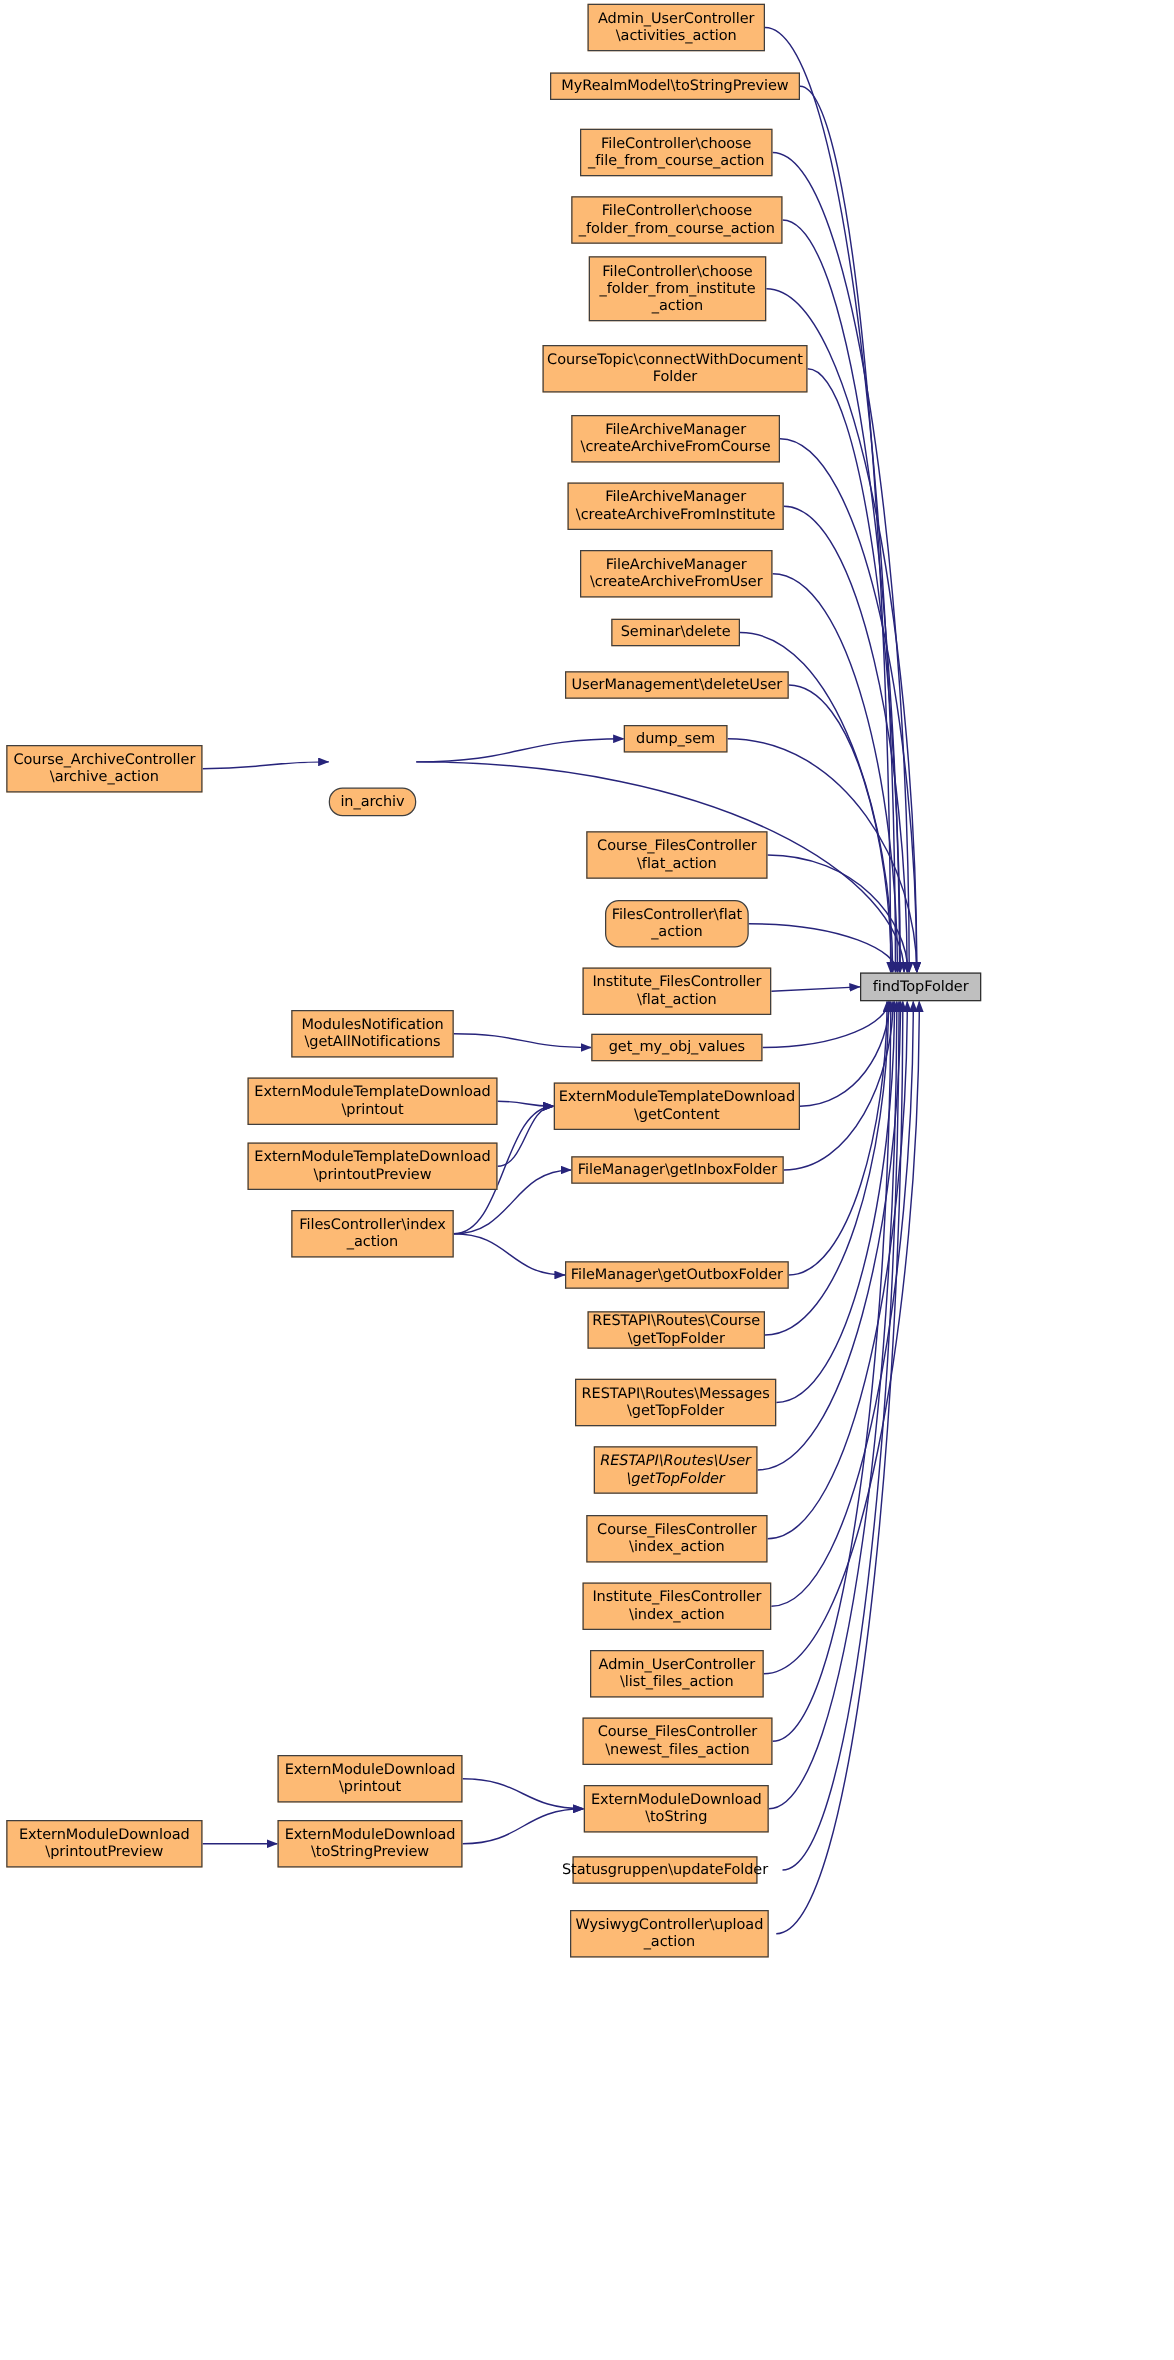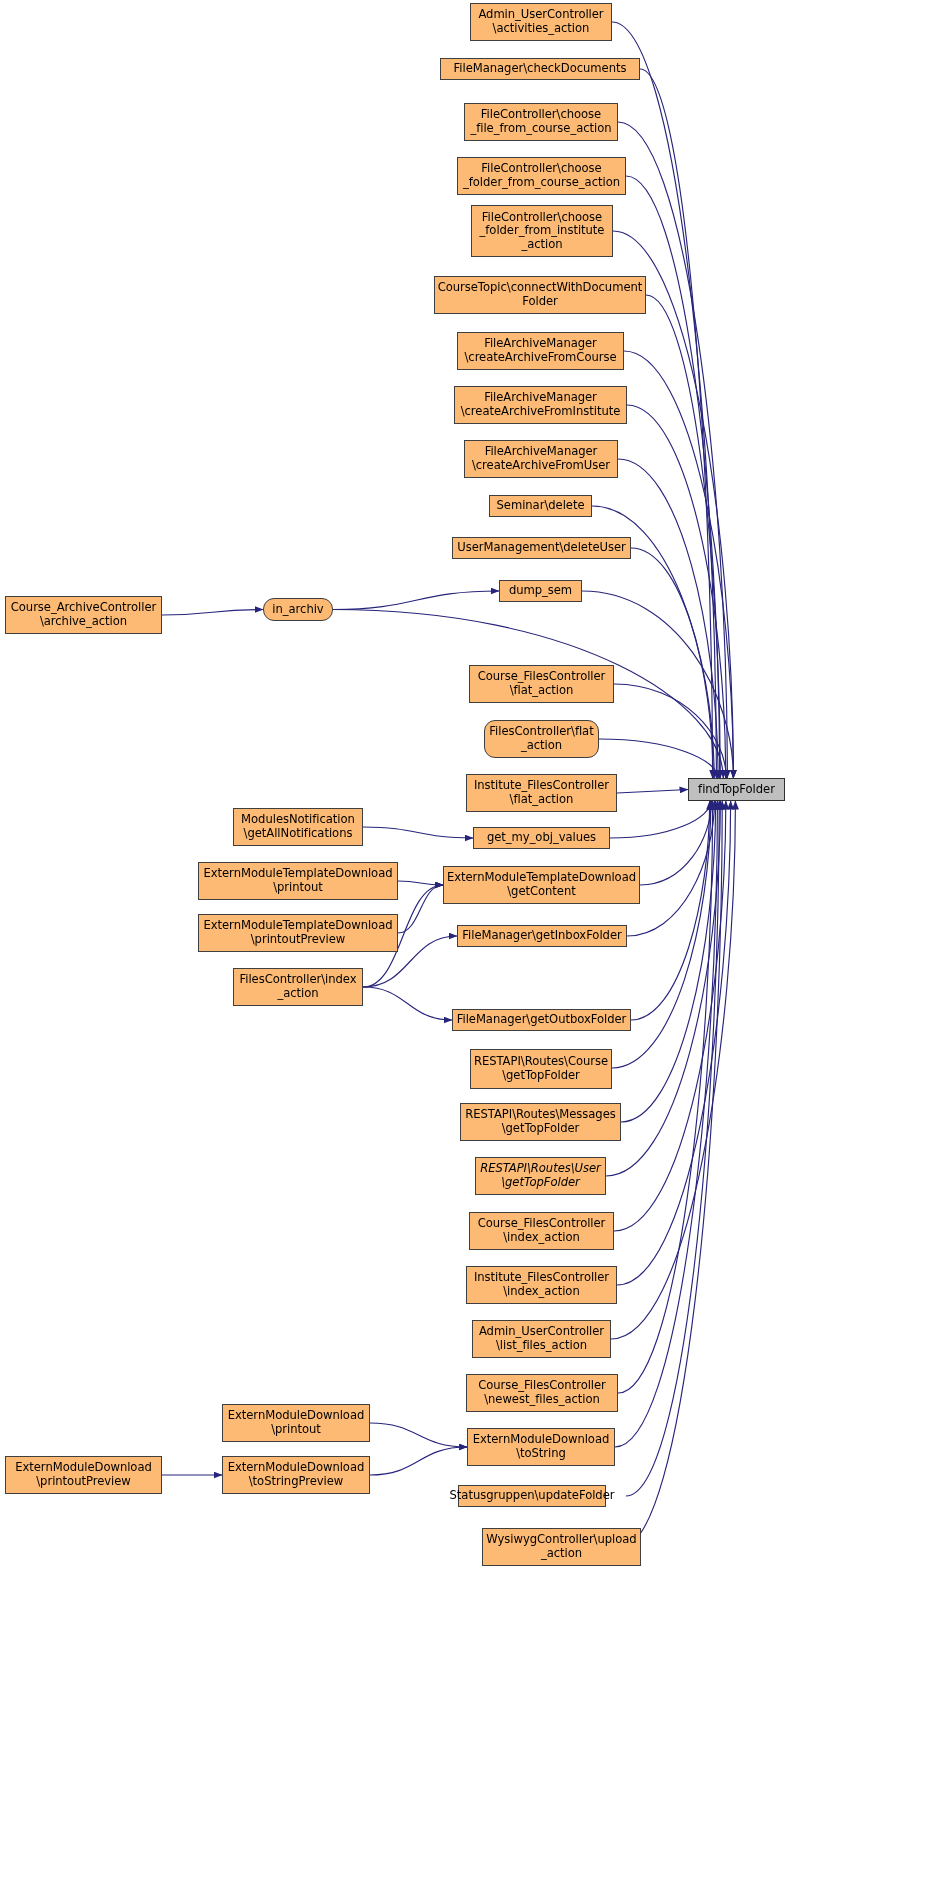--- a/index.html
+++ b/index.html
@@ -94,63 +94,63 @@
       <path d="M614,1231 C683.3408000000001,1231 725.84,994.5 725.84,801" fill="none" stroke="#27247b" stroke-width="1.15" marker-end="url(#ah)"></path>
       <path d="M617,1285 C687.4567999999999,1285 730.64,1018.8 730.64,801" fill="none" stroke="#27247b" stroke-width="1.15" marker-end="url(#ah)"></path>
       <path d="M611,1339 C688.1528000000001,1339 735.44,1043.1 735.44,801" fill="none" stroke="#27247b" stroke-width="1.15" marker-end="url(#ah)"></path>
       <path d="M618,1393 C676.6768,1393 712.64,1067.4 712.64,801" fill="none" stroke="#27247b" stroke-width="1.15" marker-end="url(#ah)"></path>
       <path d="M615,1447 C678.5128000000001,1447 717.44,1091.7 717.44,801" fill="none" stroke="#27247b" stroke-width="1.15" marker-end="url(#ah)"></path>
       <path d="M626,1496 C683.8088,1496 719.24,1113.75 719.24,801" fill="none" stroke="#27247b" stroke-width="1.15" marker-end="url(#ah)"></path>
       <path d="M621,1547 C683.7688,1547 722.24,1136.7 722.24,801" fill="none" stroke="#27247b" stroke-width="1.15" marker-end="url(#ah)"></path>
     </svg>
 <div class="node" style="left: 470px; top: 3px; width: 142px; height: 38px;">Admin_UserController
 \activities_action</div>
-    <div class="node" style="left: 440px; top: 58px; width: 200px; height: 22px;">FileManager\checkDocuments</div>
+    <div class="node" style="left: 440px; top: 58px; width: 200px; height: 22px;">MyRealmModel\toStringPreview</div>
     <div class="node" style="left: 464px; top: 103px; width: 154px; height: 38px;">FileController\choose
 _file_from_course_action</div>
     <div class="node" style="left: 457px; top: 157px; width: 169px; height: 38px;">FileController\choose
 _folder_from_course_action</div>
     <div class="node" style="left: 471px; top: 205px; width: 142px; height: 52px;">FileController\choose
 _folder_from_institute
 _action</div>
     <div class="node" style="left: 434px; top: 276px; width: 212px; height: 38px;">CourseTopic\connectWithDocument
 Folder</div>
     <div class="node" style="left: 457px; top: 332px; width: 167px; height: 38px;">FileArchiveManager
 \createArchiveFromCourse</div>
     <div class="node" style="left: 454px; top: 386px; width: 173px; height: 38px;">FileArchiveManager
 \createArchiveFromInstitute</div>
     <div class="node" style="left: 464px; top: 440px; width: 154px; height: 38px;">FileArchiveManager
 \createArchiveFromUser</div>
     <div class="node" style="left: 489px; top: 495px; width: 103px; height: 22px;">Seminar\delete</div>
     <div class="node" style="left: 452px; top: 537px; width: 179px; height: 22px;">UserManagement\deleteUser</div>
     <div class="node" style="left: 499px; top: 580px; width: 83px; height: 22px;">dump_sem</div>
     <div class="node" style="left: 5px; top: 596px; width: 157px; height: 38px;">Course_ArchiveController
 \archive_action</div>
-    <div class="node" style="left: 263px; top: 598px; width: 70px; height: 23px; border-radius: 11px;">in_archiv</div>
+    <div class="node" style="left: 263px; top: 630px; width: 70px; height: 23px; border-radius: 11px;">in_archiv</div>
     <div class="node" style="left: 469px; top: 665px; width: 145px; height: 38px;">Course_FilesController
 \flat_action</div>
     <div class="node" style="left: 484px; top: 720px; width: 115px; height: 38px; border-radius: 11px;">FilesController\flat
 _action</div>
     <div class="node" style="left: 466px; top: 774px; width: 151px; height: 38px;">Institute_FilesController
 \flat_action</div>
     <div class="node highlight" style="left: 688px; top: 778px; width: 97px; height: 23px;">findTopFolder</div>
     <div class="node" style="left: 233px; top: 808px; width: 130px; height: 38px;">ModulesNotification
 \getAllNotifications</div>
     <div class="node" style="left: 473px; top: 827px; width: 137px; height: 22px;">get_my_obj_values</div>
     <div class="node" style="left: 198px; top: 862px; width: 200px; height: 38px;">ExternModuleTemplateDownload
 \printout</div>
     <div class="node" style="left: 443px; top: 866px; width: 197px; height: 38px;">ExternModuleTemplateDownload
 \getContent</div>
     <div class="node" style="left: 198px; top: 914px; width: 200px; height: 38px;">ExternModuleTemplateDownload
 \printoutPreview</div>
     <div class="node" style="left: 457px; top: 925px; width: 170px; height: 22px;">FileManager\getInboxFolder</div>
     <div class="node" style="left: 233px; top: 968px; width: 130px; height: 38px;">FilesController\index
 _action</div>
     <div class="node" style="left: 452px; top: 1009px; width: 179px; height: 22px;">FileManager\getOutboxFolder</div>
-    <div class="node" style="left: 470px; top: 1049px; width: 142px; height: 40px;">RESTAPI\Routes\Course
+    <div class="node" style="left: 470px; top: 1049px; width: 142px; height: 30px;">RESTAPI\Routes\Course
 \getTopFolder</div>
     <div class="node" style="left: 460px; top: 1103px; width: 161px; height: 38px;">RESTAPI\Routes\Messages
 \getTopFolder</div>
     <div class="node" style="left: 475px; top: 1157px; width: 131px; height: 38px; font-style: italic;">RESTAPI\Routes\User
 \getTopFolder</div>
     <div class="node" style="left: 469px; top: 1212px; width: 145px; height: 38px;">Course_FilesController
 \index_action</div>
     <div class="node" style="left: 466px; top: 1266px; width: 151px; height: 38px;">Institute_FilesController
 \index_action</div>
     <div class="node" style="left: 472px; top: 1320px; width: 139px; height: 38px;">Admin_UserController
@@ -159,15 +159,15 @@
 \newest_files_action</div>
     <div class="node" style="left: 222px; top: 1404px; width: 148px; height: 38px;">ExternModuleDownload
 \printout</div>
     <div class="node" style="left: 467px; top: 1428px; width: 148px; height: 38px;">ExternModuleDownload
 \toString</div>
     <div class="node" style="left: 5px; top: 1456px; width: 157px; height: 38px;">ExternModuleDownload
 \printoutPreview</div>
     <div class="node" style="left: 222px; top: 1456px; width: 148px; height: 38px;">ExternModuleDownload
 \toStringPreview</div>
     <div class="node" style="left: 458px; top: 1485px; width: 148px; height: 22px;">Statusgruppen\updateFolder</div>
-    <div class="node" style="left: 482px; top: 1528px; width: 159px; height: 38px;">WysiwygController\upload
+    <div class="node" style="left: 456px; top: 1528px; width: 159px; height: 38px;">WysiwygController\upload
 _action</div>
   </div>
 
 </body></html>

